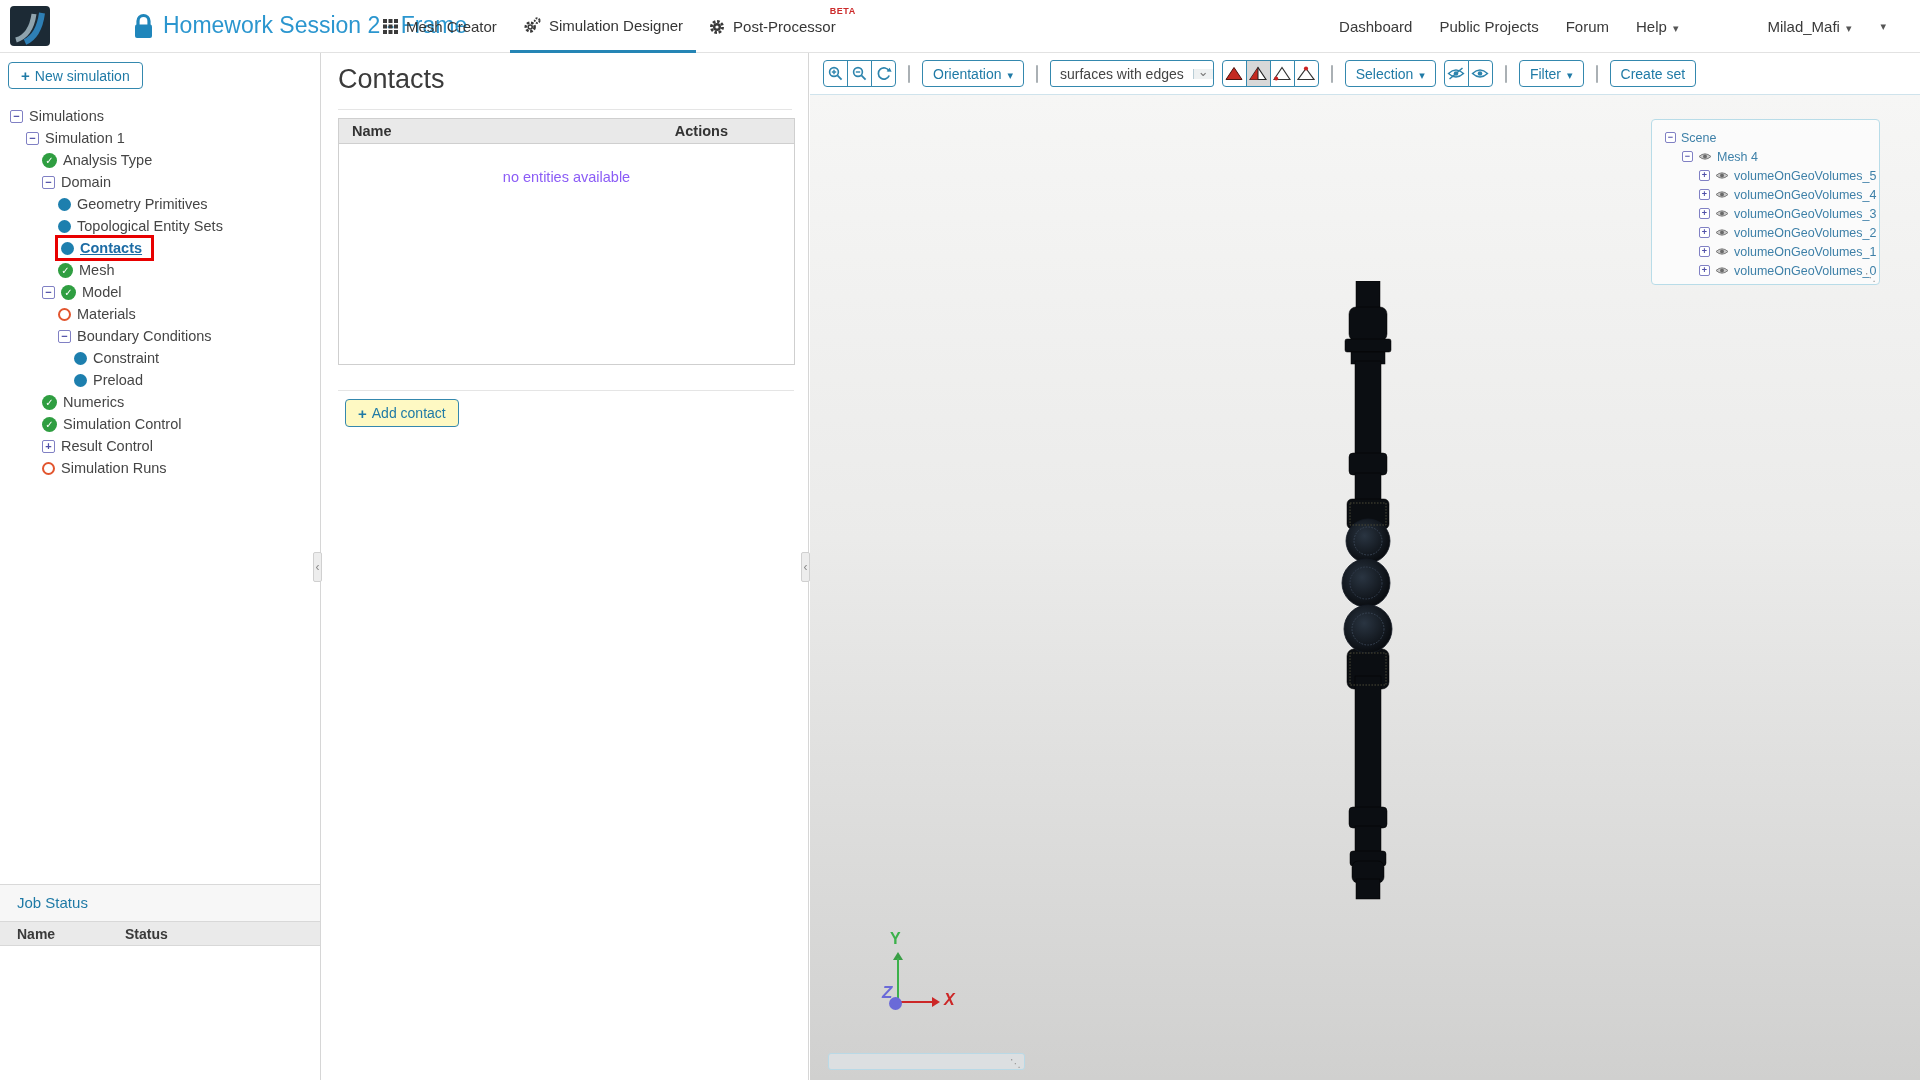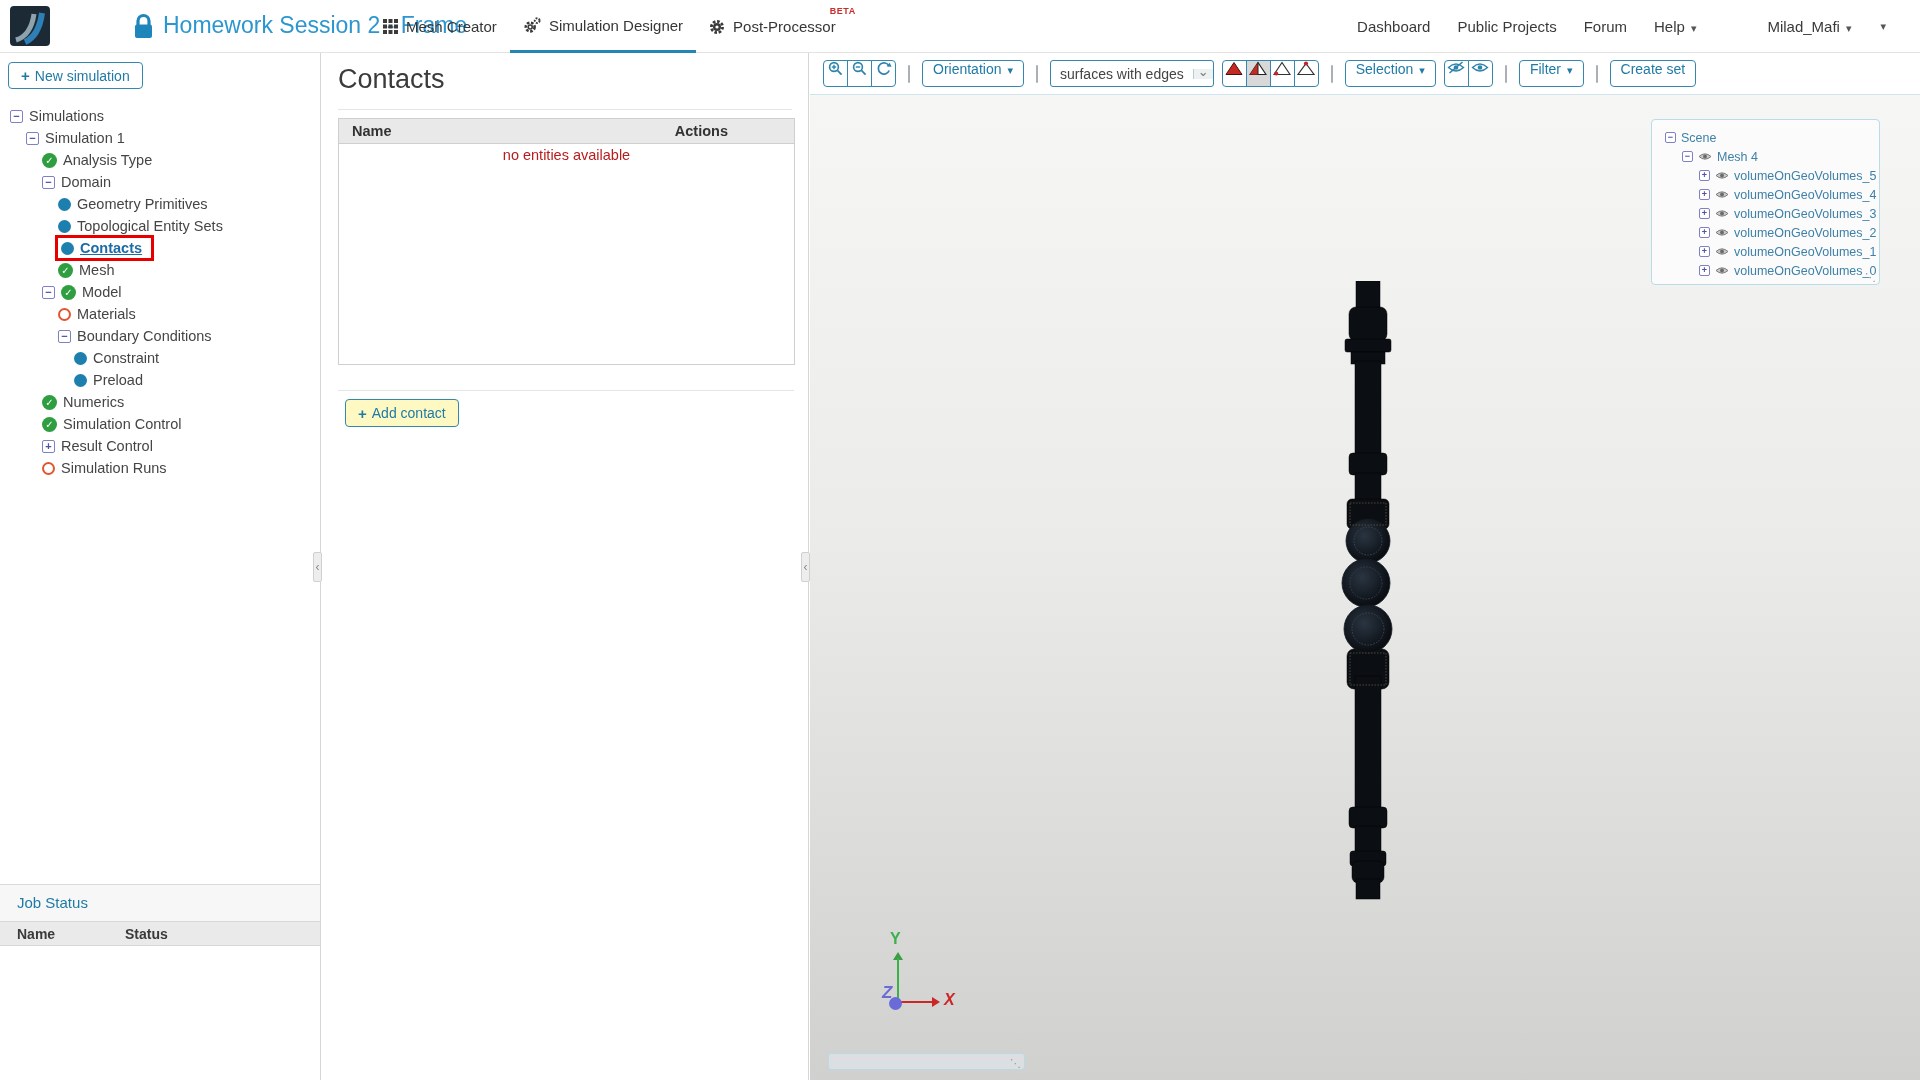--- a/index.html
+++ b/index.html
@@ -11,21 +11,21 @@
   .header{position:absolute;left:0;top:0;width:1920px;height:53px;background:#fff;border-bottom:1px solid #e2e2e2;z-index:20}
   .logo{position:absolute;left:10px;top:6px}
   .lock{position:absolute;left:133px;top:13px}
   .ptitle{position:absolute;left:163px;top:12px;font-size:23px;font-weight:500;color:#2b96cf;white-space:nowrap}
   .tabs{position:absolute;left:370px;top:0;height:53px;display:flex;align-items:stretch}
   .tab{display:flex;align-items:center;gap:8px;padding:0 13px;font-size:15px;color:#363636;cursor:pointer;position:relative}
   .tab.active{border-bottom:3px solid #2585b5}
   .beta{position:absolute;top:6px;right:-7px;font-size:9px;font-weight:bold;color:#cc2b2b;letter-spacing:.5px}
   .hnav{position:absolute;right:34px;top:0;height:53px;display:flex;align-items:center;gap:27px;font-size:15px;color:#3a3a3a}
   .hnav .item{cursor:pointer;display:flex;align-items:center;gap:6px;white-space:nowrap}
-  .hnav .user{margin-left:44px}
+  .hnav .user{margin-left:62px}
   .caret::after{content:"▾";font-size:11px;color:#555;line-height:1}
   .hcaret{cursor:pointer;margin-left:2px}
 
   
   .sidebar{position:absolute;left:0;top:53px;width:321px;bottom:0;background:#fff;border-right:1px solid #d6d6d6}
   .newsim{position:absolute;left:8px;top:9px;height:27px;display:inline-flex;align-items:center;gap:5px;
           border:1px solid #3488ae;border-radius:4px;background:#fff;color:#1f7aa6;font-size:14px;padding:0 12px;cursor:pointer}
   .plus-glyph::before{content:"+";font-weight:bold;font-size:15px}
   .tree{position:absolute;left:0;top:52px;right:0}
   .trow{height:22px;display:flex;align-items:center;gap:6px;font-size:14.5px;color:#454545;cursor:pointer;white-space:nowrap}
@@ -57,31 +57,31 @@
 
   
   .mid{position:absolute;left:322px;top:53px;width:487px;bottom:0;background:#fff;border-right:1px solid #d6d6d6}
   .mid-title{margin:11px 0 0 16px;font-size:27px;font-weight:400;color:#3b3b3b}
   .mid-hr{border:none;border-top:1px solid #e5e5e5;margin:14px 16px 0 16px}
   .ctable{position:absolute;left:16px;top:65px;width:457px;height:247px;border:1px solid #cfcfcf;background:#fff}
   .ctable .thead{height:25px;background:#e9e9e9;border-bottom:1px solid #cfcfcf;display:flex;align-items:center;
                  font-size:14.5px;font-weight:bold;color:#333}
   .ctable .thead .cn{padding-left:13px;flex:1}
   .ctable .thead .ca{padding-right:66px}
-  .ctable .empty{margin-top:3px;text-align:center;font-size:14.5px;color:#b91c1c}
+  .ctable .empty{margin-top:25px;text-align:center;font-size:14.5px;color:#8b5cf6}
   .mid-hr2{border:none;border-top:1px solid #e5e5e5;position:absolute;left:16px;right:14px;top:337px}
   .addbtn{position:absolute;left:23px;top:346px;height:28px;display:inline-flex;align-items:center;gap:5px;
           border:1px solid #3488ae;border-radius:4px;background:#fef9c3;color:#1f7aa6;font-size:14px;padding:0 12px;cursor:pointer}
 
   
   .vp{position:absolute;left:810px;top:53px;right:0;bottom:0;background:#fff}
   .vp-toolbar{position:absolute;left:0;top:0;right:0;height:42px;background:#fff;border-bottom:1px solid #cfe3ec;
               display:flex;align-items:center;padding-left:13px;gap:8px}
   .vbtn{height:27px;border:1px solid #3488ae;border-radius:4px;background:#fff;color:#1f7aa6;font-size:14px;
-        display:flex;align-items:flex-start;gap:6px;padding:0 10px;cursor:pointer;white-space:nowrap}
+        display:flex;align-items:center;gap:6px;padding:0 10px;cursor:pointer;white-space:nowrap}
   .vbtn .caret::after{color:#1f7aa6}
   .icobtn{width:25px;padding:0;justify-content:center}
   .bgroup{display:flex}
   .bgroup .vbtn{border-radius:0;margin-left:-1px}
   .bgroup .vbtn:first-child{border-radius:4px 0 0 4px;margin-left:0}
   .bgroup .vbtn:last-child{border-radius:0 4px 4px 0}
   .vbtn.on{background:#d8d8d8}
   .vsep{width:2px;height:18px;background:#aab0b4;border-radius:1px;margin:0 4px;flex:0 0 2px}
   .vselect{display:flex;align-items:center;height:27px;border:1px solid #3488ae;border-radius:3px;background:#fff;overflow:hidden;cursor:pointer}
   .vselect .txt{display:flex;align-items:center;padding:0 9px;font-size:14px;color:#444}

